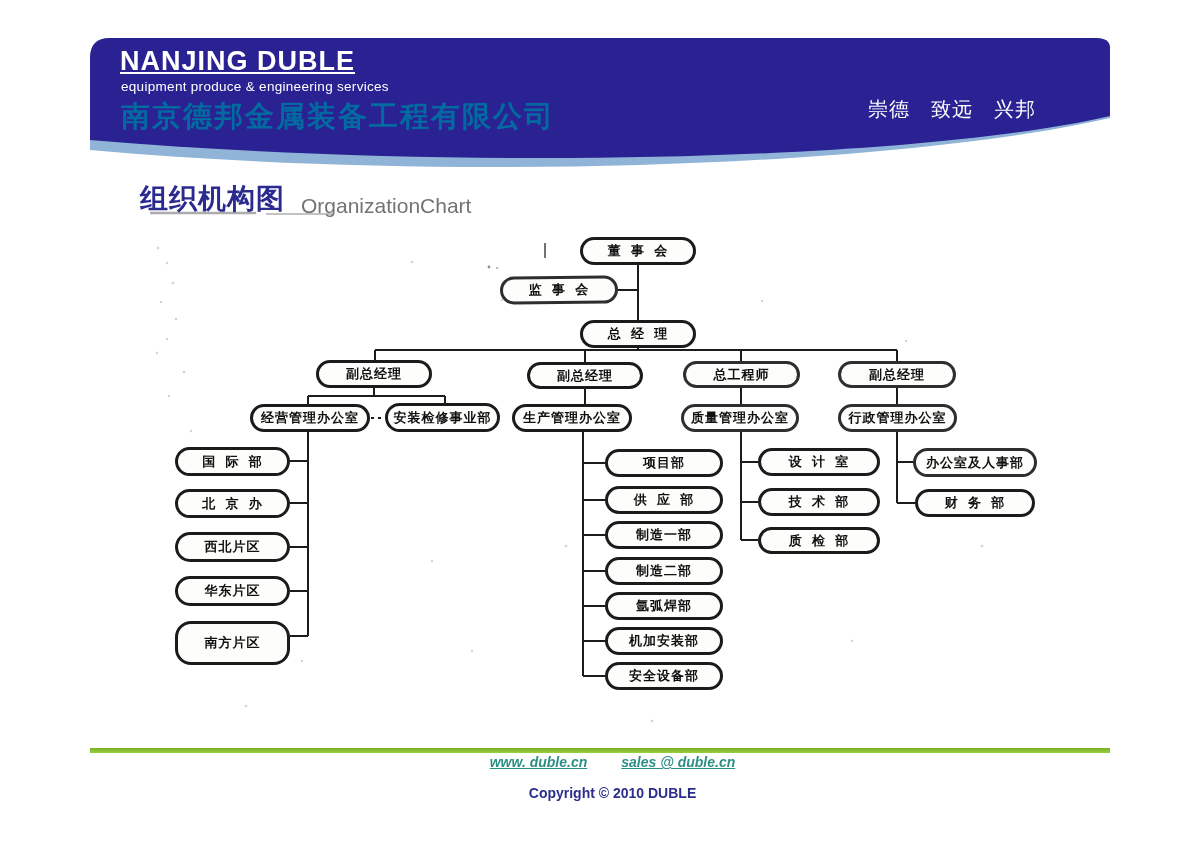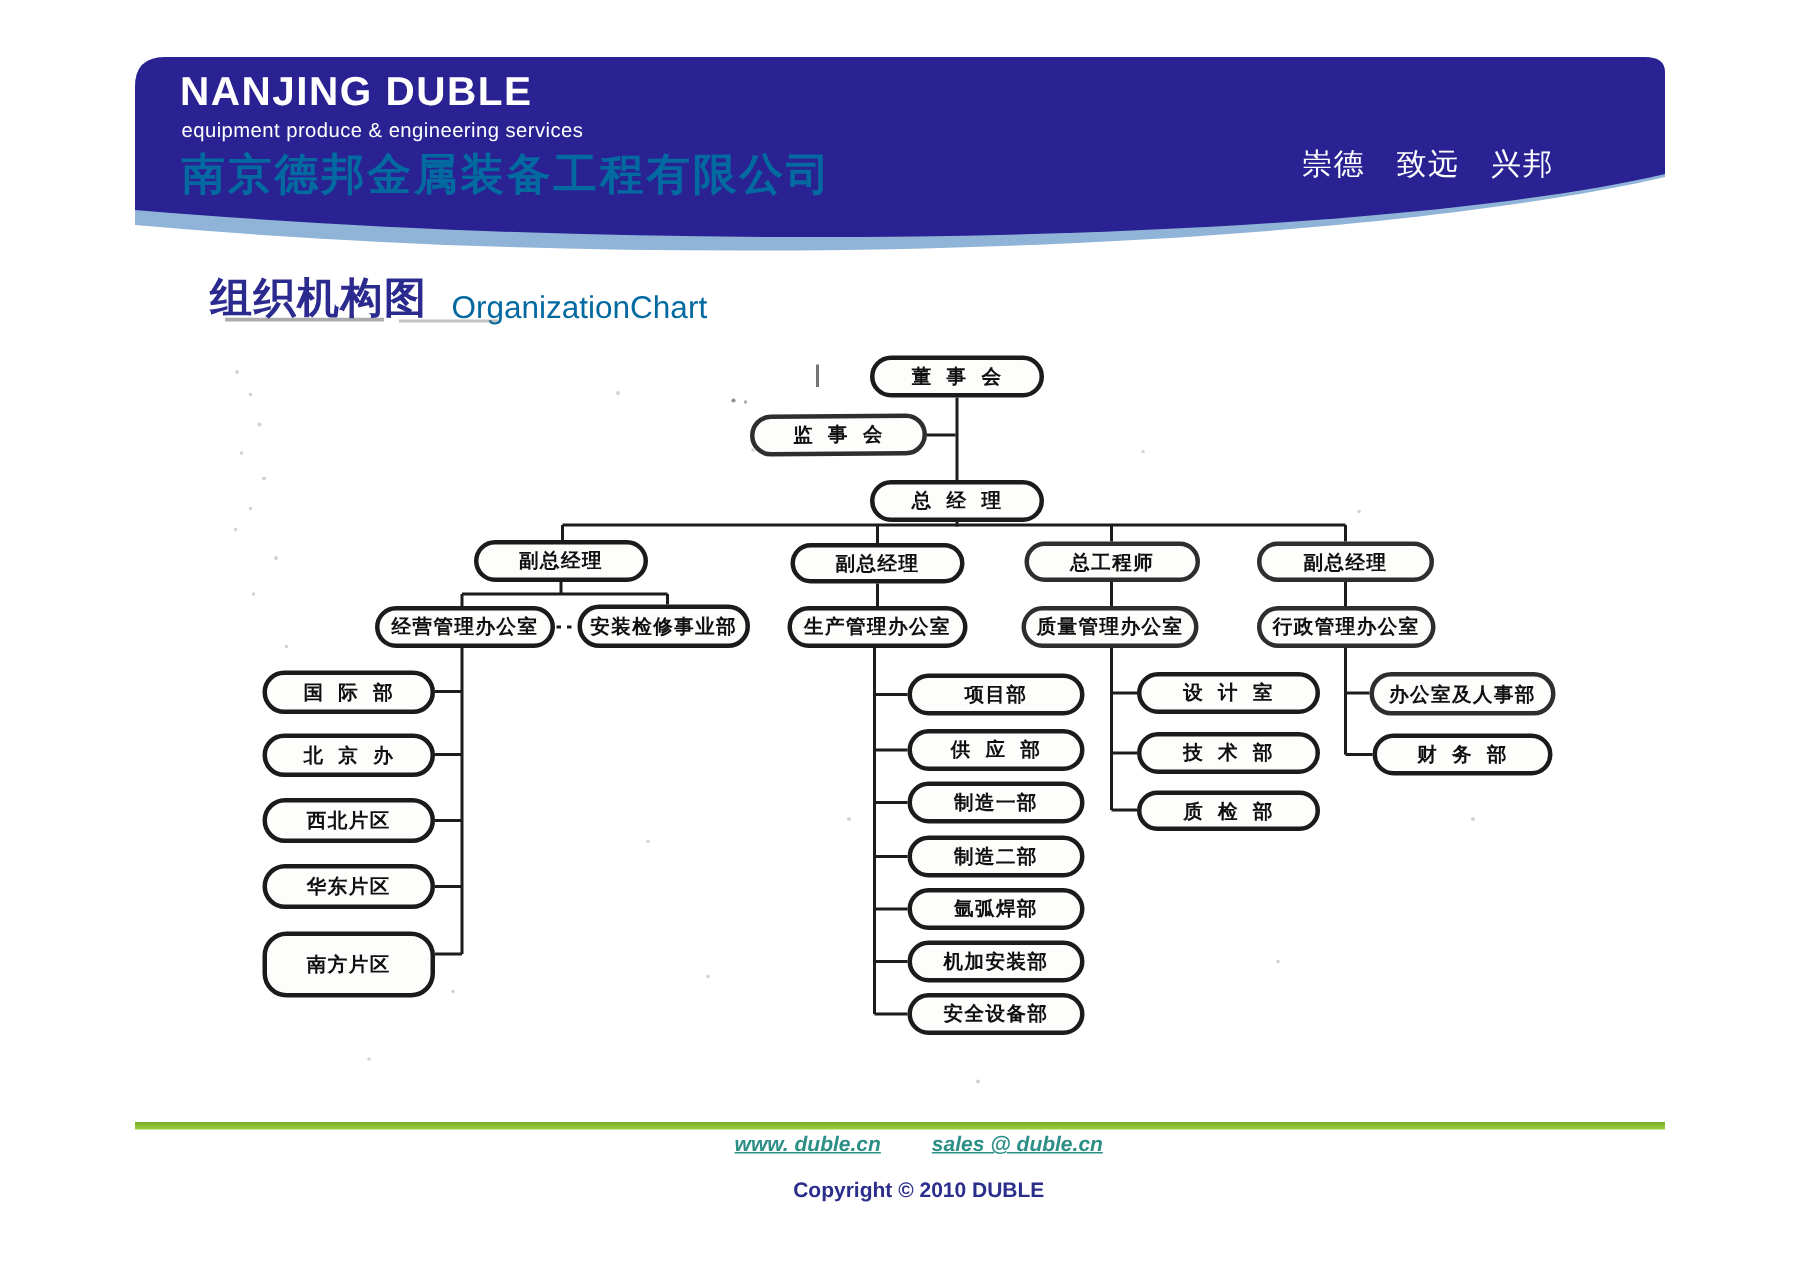--- a/index.html
+++ b/index.html
@@ -1,30 +1,30 @@
 <!DOCTYPE html>
 <html><head>
 <meta charset="utf-8">
 <style>
   html,body{margin:0;padding:0;background:#ffffff;}
   .slide{position:relative;width:1200px;height:848px;background:#ffffff;overflow:hidden;
          font-family:"Liberation Sans",sans-serif;}
   
   .band-svg{position:absolute;left:90px;top:36px;width:1020px;height:136px;}
   .hdr-logo{position:absolute;left:120px;top:46px;color:#ffffff;font-size:27px;font-weight:bold;
-            letter-spacing:1px;}
+            letter-spacing:1px;text-decoration:underline;}
   .hdr-tag{position:absolute;left:121px;top:79px;color:#ffffff;font-size:13.5px;letter-spacing:.3px;}
   .hdr-cn{position:absolute;left:121px;top:97px;color:#0369a1;font-size:29px;font-weight:bold;
           letter-spacing:2px;font-family:"Liberation Sans",sans-serif;}
   .hdr-motto{position:absolute;left:868px;top:96px;color:#ffffff;font-size:20px;font-weight:normal;
              letter-spacing:1px;}
   
   .title-row{position:absolute;left:140px;top:180px;display:flex;align-items:flex-end;}
   .title-cn{font-size:28px;font-weight:600;letter-spacing:1px;color:#2b2a8f;}
-  .title-en{font-size:21px;margin-left:16px;color:#0369a1;}
+  .title-en{font-size:21px;margin-left:16px;color:#737373;}
   
   .chart-svg{position:absolute;left:0;top:0;width:1200px;height:848px;}
   .node{position:absolute;box-sizing:border-box;border:3px solid #1b1b1b;border-radius:16px;
         background:#fdfdfb;display:flex;align-items:center;justify-content:center;
         font-family:"Liberation Serif","DejaVu Serif",serif;font-weight:bold;font-size:13px;
         color:#101010;letter-spacing:1px;word-spacing:5px;white-space:nowrap;}
   .node.rough{border-color:#2e2e2e;}
   .node.tilt{transform:rotate(-0.5deg);}
   
   .footer-line{position:absolute;left:90px;top:748px;width:1020px;height:5px;
@@ -144,21 +144,21 @@
   <div class="node tilt rough" style="left:500px;top:276px;width:118px;height:28px">监 事 会</div>
   <div class="node" style="left:580px;top:320px;width:116px;height:28px">总 经 理</div>
 
   <div class="node" style="left:316px;top:360px;width:116px;height:28px">副总经理</div>
   <div class="node" style="left:527px;top:362px;width:116px;height:27px">副总经理</div>
   <div class="node rough" style="left:683px;top:361px;width:117px;height:27px">总工程师</div>
   <div class="node rough" style="left:838px;top:361px;width:118px;height:27px">副总经理</div>
 
   <div class="node" style="left:250px;top:404px;width:120px;height:28px">经营管理办公室</div>
   <div class="node" style="left:385px;top:403px;width:115px;height:29px">安装检修事业部</div>
-  <div class="node" style="left:525px;top:404px;width:120px;height:28px">生产管理办公室</div>
+  <div class="node" style="left:512px;top:404px;width:120px;height:28px">生产管理办公室</div>
   <div class="node rough" style="left:681px;top:404px;width:118px;height:28px">质量管理办公室</div>
   <div class="node rough" style="left:838px;top:404px;width:119px;height:28px">行政管理办公室</div>
 
   <div class="node" style="left:175px;top:447px;width:115px;height:29px">国 际 部</div>
   <div class="node" style="left:175px;top:489px;width:115px;height:29px">北 京 办</div>
   <div class="node" style="left:175px;top:532px;width:115px;height:30px">西北片区</div>
   <div class="node" style="left:175px;top:576px;width:115px;height:30px">华东片区</div>
   <div class="node" style="left:175px;top:621px;width:115px;height:44px">南方片区</div>
 
   <div class="node" style="left:605px;top:449px;width:118px;height:28px">项目部</div>

